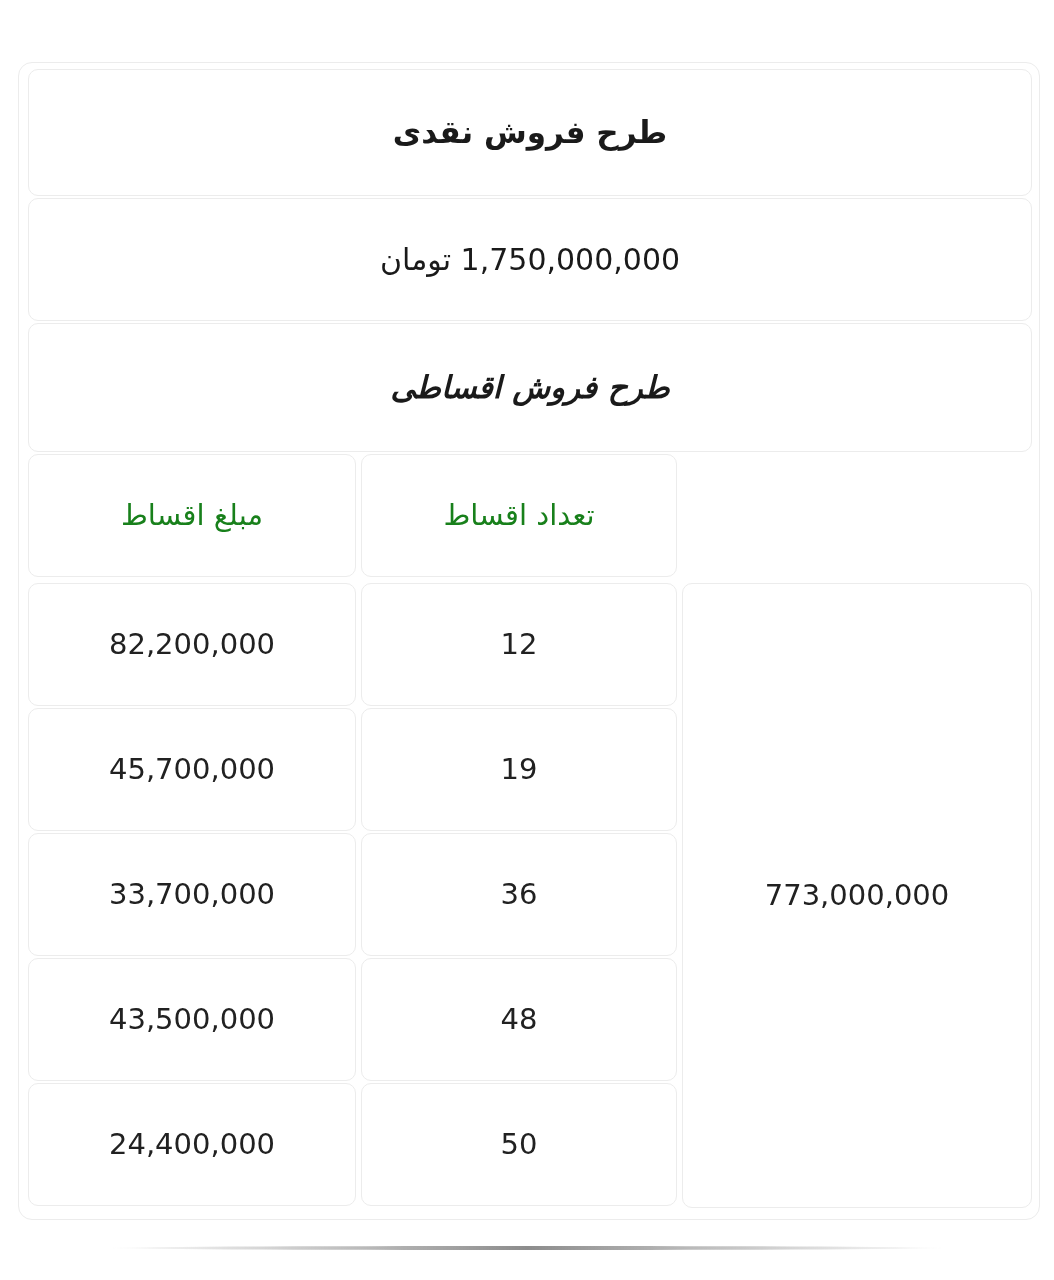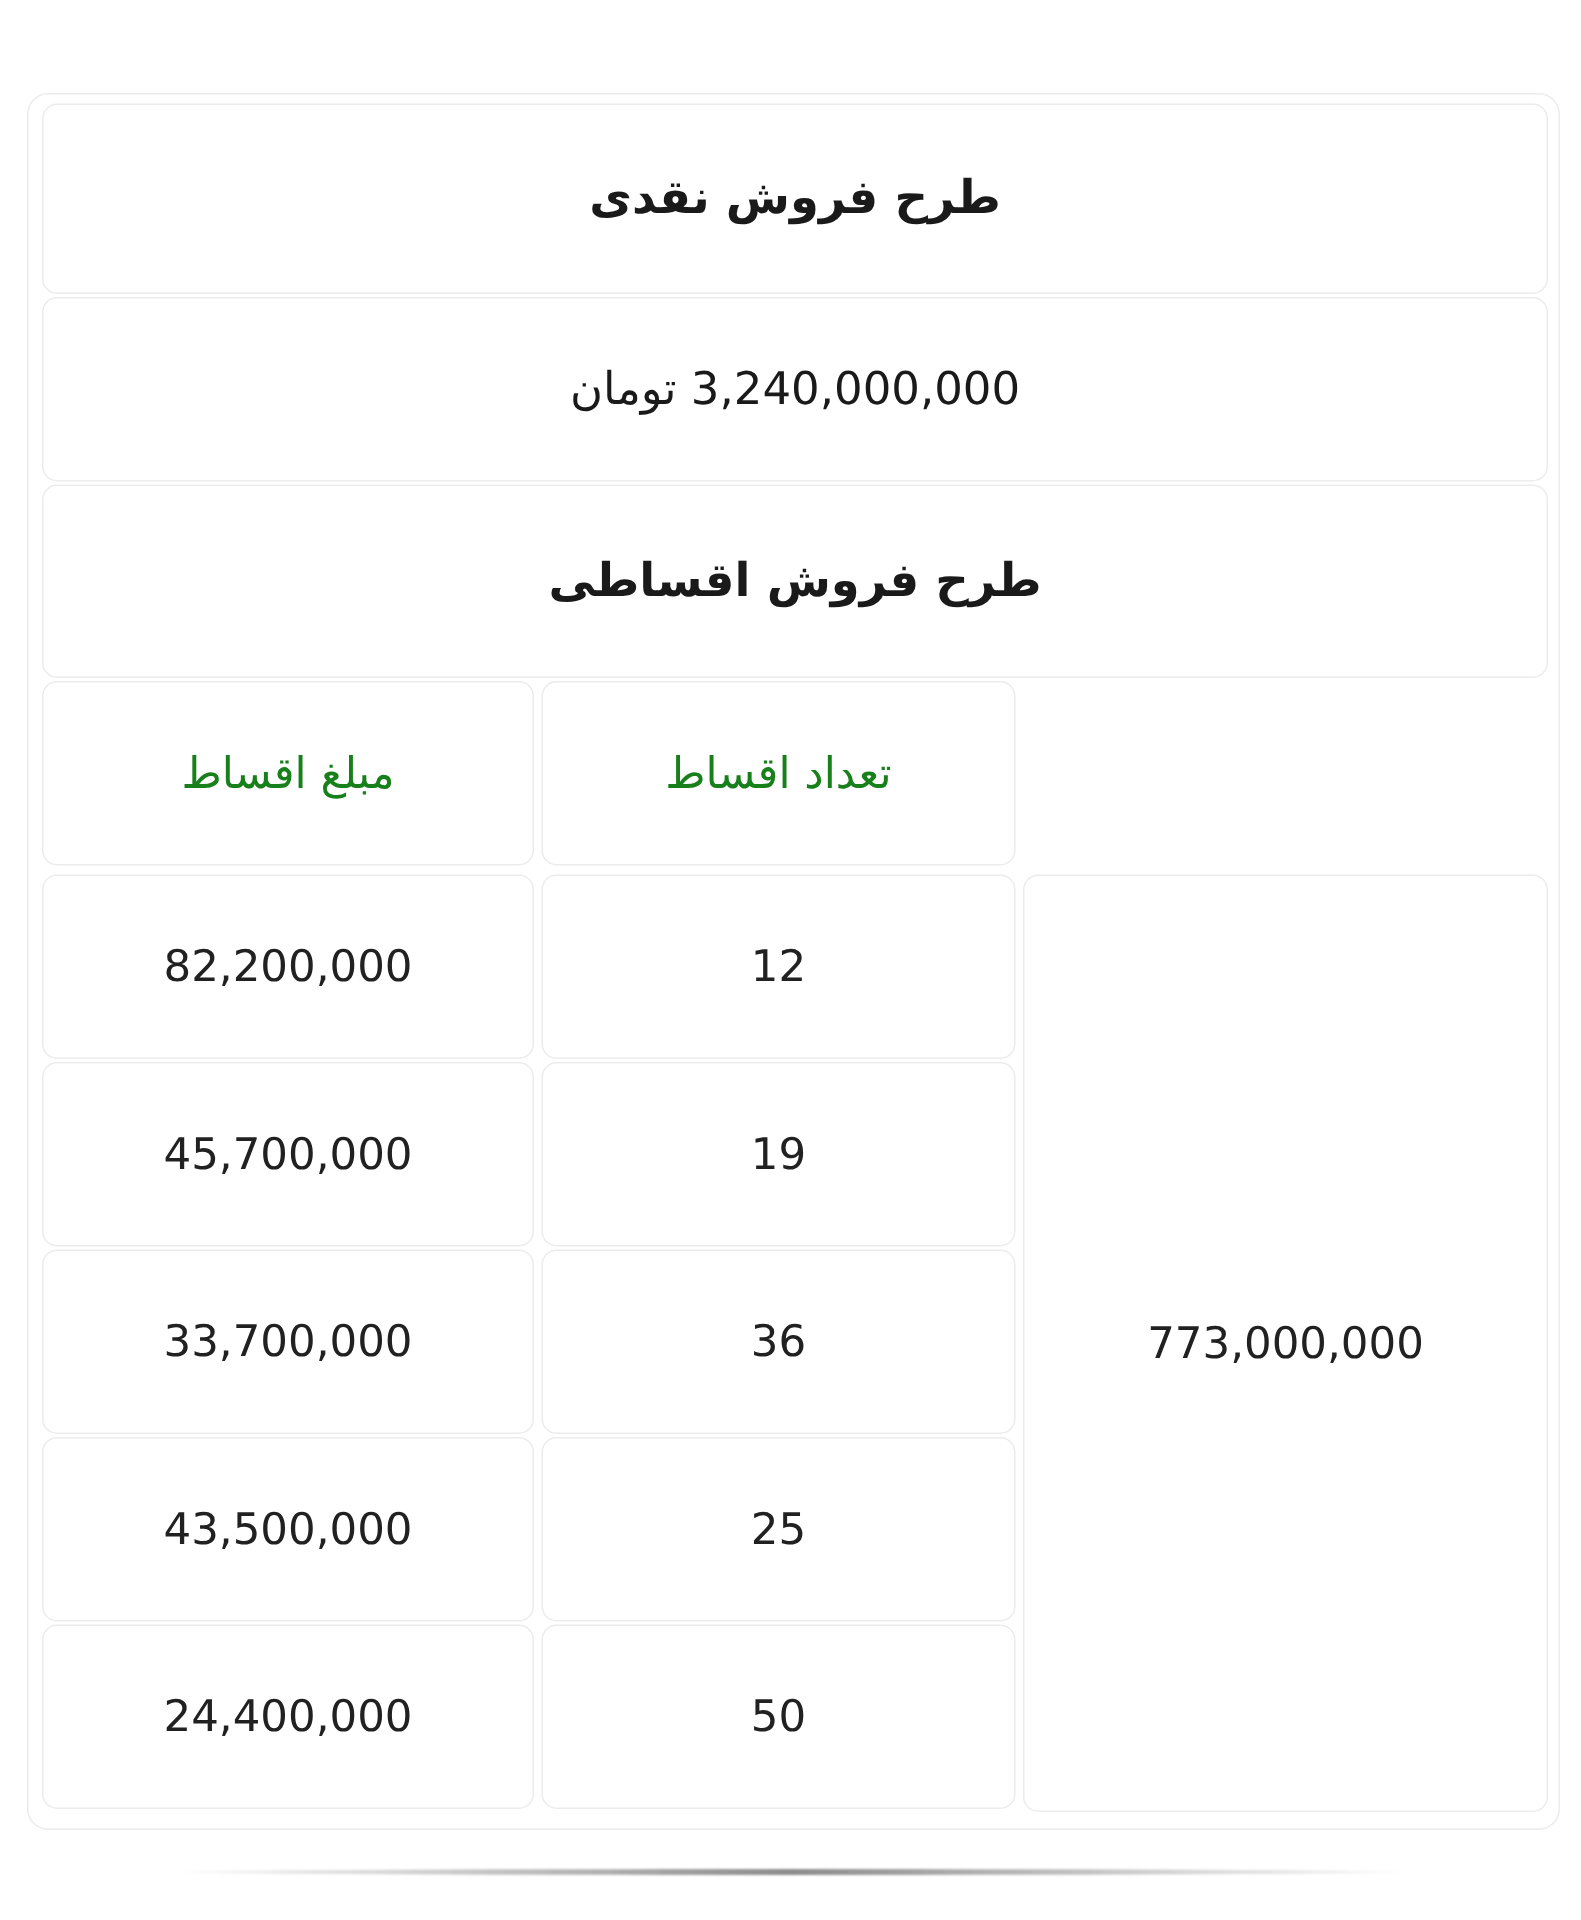--- a/index.html
+++ b/index.html
@@ -47,21 +47,21 @@
 
   
   .banner-row {
     position: absolute;
     left: 9px;
     width: 1004px;
   }
 
   .row-cash-title  { top: 6px;   height: 127px; }
   .row-cash-price  { top: 135px; height: 123px; }
-  .row-inst-title  { top: 260px; height: 129px; }
+  .row-inst-title  { top: 260px; height: 129px; font-style: italic; }
 
   .title-text {
     font-size: 31px;
     font-weight: bold;
     color: #1a1a1a;
     letter-spacing: 0;
   }
 
   .price-text {
     font-size: 30px;
@@ -140,21 +140,21 @@
 
 <div class="page">
 
   <div class="table-card">
 
     <div class="cell banner-row row-cash-title">
       <span class="title-text">طرح فروش نقدی</span>
     </div>
 
     <div class="cell banner-row row-cash-price">
-      <span class="price-text">3,240,000,000 تومان</span>
+      <span class="price-text">1,750,000,000 تومان</span>
     </div>
 
     <div class="cell banner-row row-inst-title">
       <span class="title-text">طرح فروش اقساطی</span>
     </div>
 
     <div class="grid">
 
 
       <div class="cell col-amt head-cell">
@@ -182,21 +182,21 @@
           <div class="cell col-amt data-cell" style="top: 254px;">
             <span class="data-text">45,700,000</span>
           </div>
           <div class="cell col-count data-cell" style="top: 379px;">
             <span class="data-text">36</span>
           </div>
           <div class="cell col-amt data-cell" style="top: 379px;">
             <span class="data-text">33,700,000</span>
           </div>
           <div class="cell col-count data-cell" style="top: 504px;">
-            <span class="data-text">25</span>
+            <span class="data-text">48</span>
           </div>
           <div class="cell col-amt data-cell" style="top: 504px;">
             <span class="data-text">43,500,000</span>
           </div>
           <div class="cell col-count data-cell" style="top: 629px;">
             <span class="data-text">50</span>
           </div>
           <div class="cell col-amt data-cell" style="top: 629px;">
             <span class="data-text">24,400,000</span>
           </div>

